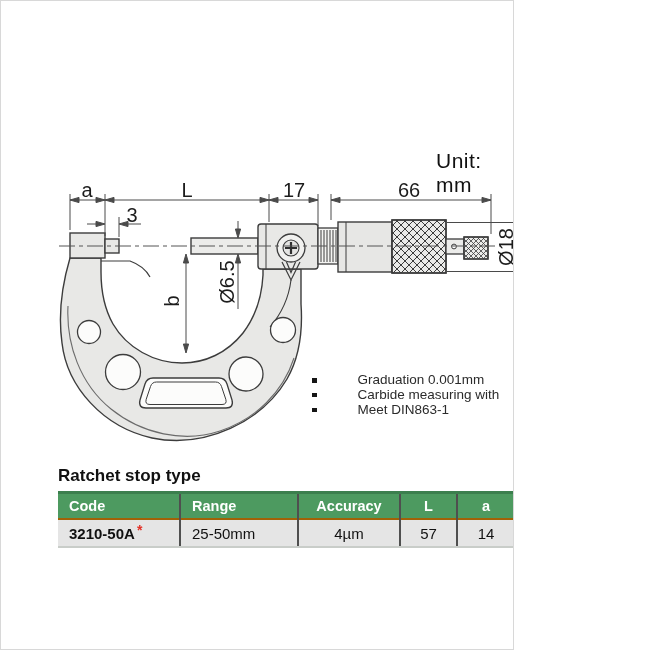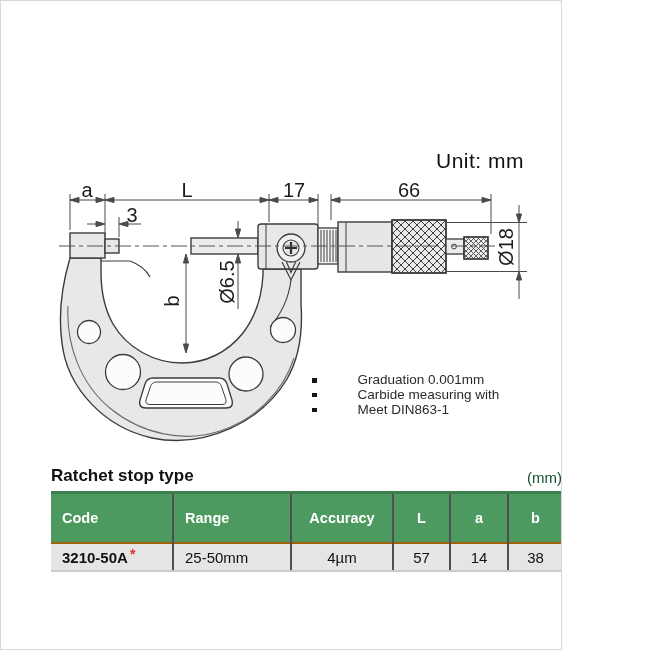--- a/index.html
+++ b/index.html
@@ -1,44 +1,44 @@
 <!DOCTYPE html>
 <html><head>
 <meta charset="utf-8">
 <style>
   html,body{margin:0;padding:0;background:#fff;}
   .page{
-    position:relative;width:562px;height:650px;background:#ffffff;
+    position:relative;width:514px;height:650px;background:#ffffff;
     box-sizing:border-box;border:1px solid #d8d8d8;overflow:hidden;
     font-family:"Liberation Sans",sans-serif;color:#1c1c1c;
   }
   .unit-label{
     position:absolute;left:435px;top:148px;font-size:21px;color:#111;
     letter-spacing:0.5px;
   }
   svg.drawing{position:absolute;left:0;top:0;}
   .features{
     position:absolute;left:303px;top:372px;margin:0;padding:0;list-style:none;
     font-size:13.5px;color:#2b2b2b;
   }
   .features li{display:flex;align-items:flex-start;line-height:14.8px;gap:32px;}
   .features .sq{
     flex:0 0 auto;width:4.5px;height:4.5px;background:#151515;margin:5px 9px 0 8px;
   }
-  .table-wrap{position:absolute;left:50px;top:465px;width:511px;}
+  .table-wrap{position:absolute;left:57px;top:465px;width:511px;}
   .table-title-row{
     display:flex;justify-content:space-between;align-items:flex-end;
     margin-bottom:5px;
   }
   .table-title{font-size:17px;font-weight:bold;color:#111;}
   .table-unit{font-size:15px;font-weight:normal;color:#14532d;}
   table.spec{border-collapse:collapse;width:511px;table-layout:fixed;}
   table.spec th{
     background:#4d9a60;border-top:3px solid #3c7f4e;color:#ffffff;
-    font-size:14.5px;font-weight:bold;height:24px;padding:12px;text-align:center;
+    font-size:14.5px;font-weight:bold;height:24px;padding:0;text-align:center;
   }
   table.spec td{
     background:#e5e5e5;border-top:2px solid #a16207;border-bottom:2px solid #c9cdc9;
     font-size:15px;height:26px;padding:0;text-align:center;color:#111;
   }
   table.spec th + th, table.spec td + td{border-left:2px solid #4f4f4f;}
   table.spec .al{text-align:left;padding-left:11px;}
   td.code-cell{font-weight:bold;}
   .star{color:#e33026;font-weight:bold;font-size:14px;position:relative;top:-4px;margin-left:2px;}
 </style>

